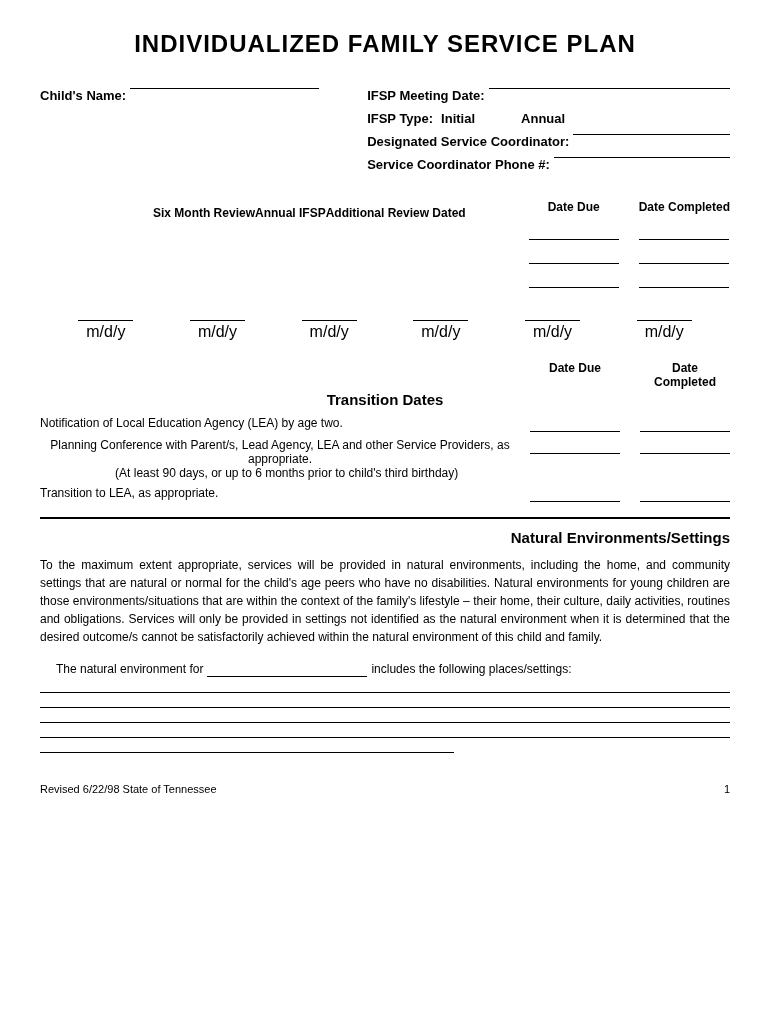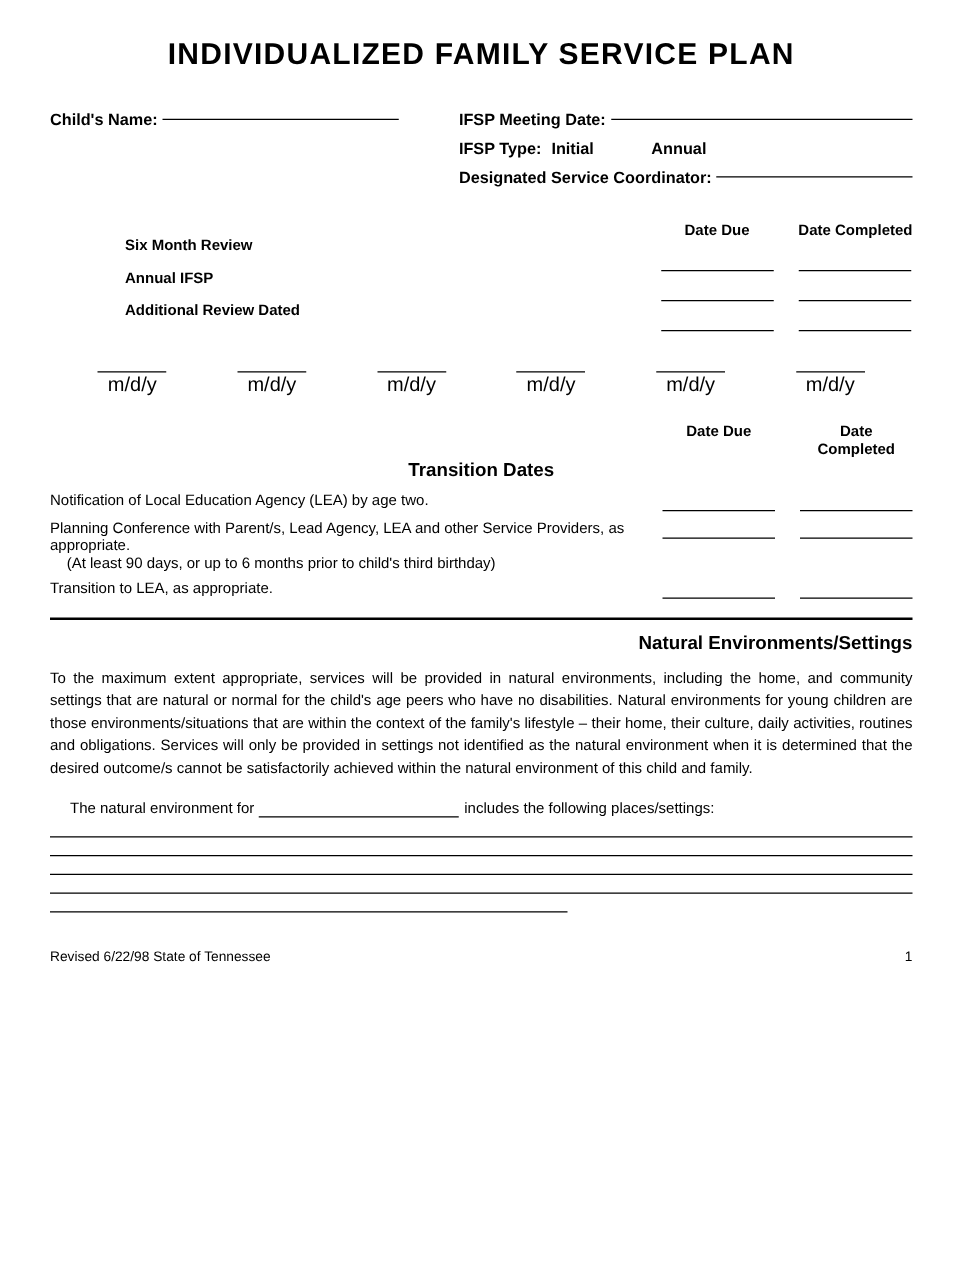--- a/index.html
+++ b/index.html
@@ -38,21 +38,21 @@
     }
 
     .header-right {
       flex: 1.3;
       margin-left: 28px;
     }
 
     .field-line {
       margin-bottom: 8px;
       display: flex;
-      align-items: center;
+      align-items: flex-start;
       gap: 4px;
     }
 
     .field-label {
       font-weight: bold;
       white-space: nowrap;
       font-size: 13px;
     }
 
     .field-underline {
@@ -208,21 +208,21 @@
     .main-review-block {
       display: flex;
       flex-direction: row;
       margin-top: 10px;
       gap: 10px;
     }
 
     .review-items-left {
       flex: 1;
       display: flex;
-      flex-direction: column;
+      flex-direction: row;
       justify-content: center;
       padding-left: 60px;
     }
 
     .review-item-text {
       font-weight: bold;
       font-size: 12px;
       height: 26px;
       display: flex;
       align-items: center;
@@ -277,20 +277,24 @@
     <div class="ifsp-type-row">
       <span class="ifsp-type-label field-label">IFSP Type:</span>
       <span class="ifsp-type-option">Initial</span>
       <span style="width:30px;display:inline-block;"></span>
       <span class="ifsp-type-option">Annual</span>
     </div>
     <div class="field-line">
       <span class="field-label">Designated Service Coordinator:</span>
       <span class="field-underline"></span>
     </div>
+    <div class="field-line">
+      <span class="field-label">Service Coordinator Phone #:</span>
+      <span class="field-underline"></span>
+    </div>
   </div>
 </div>
 
 <div class="main-review-block">
 
   <div class="review-items-left">
     <div class="review-item-text">Six Month Review</div>
     <div class="review-item-text">Annual IFSP</div>
     <div class="review-item-text">Additional Review Dated</div>
   </div>
@@ -348,21 +352,21 @@
   <div class="transition-title">Transition Dates</div>
 
   <div class="transition-item">
     <div class="transition-text">Notification of Local Education Agency (LEA) by age two.</div>
     <div class="transition-dates">
       <div class="t-date-field"></div>
       <div class="t-date-field"></div>
     </div>
   </div>
 
-  <div style="display:flex; align-items:flex-start; margin-bottom:6px;">
+  <div style="display:flex; align-items:flex-start; margin-bottom:6px;text-align:center;">
     <div style="flex:1; font-size:12px; padding-right:10px;">
       Planning Conference with Parent/s, Lead Agency, LEA and other Service Providers, as appropriate.<br>
       &nbsp;&nbsp;&nbsp;&nbsp;(At least 90 days, or up to 6 months prior to child's third birthday)
     </div>
     <div style="display:flex; gap:20px; min-width:200px; justify-content:flex-end; align-items:flex-end;">
       <div class="t-date-field"></div>
       <div class="t-date-field"></div>
     </div>
   </div>
 

